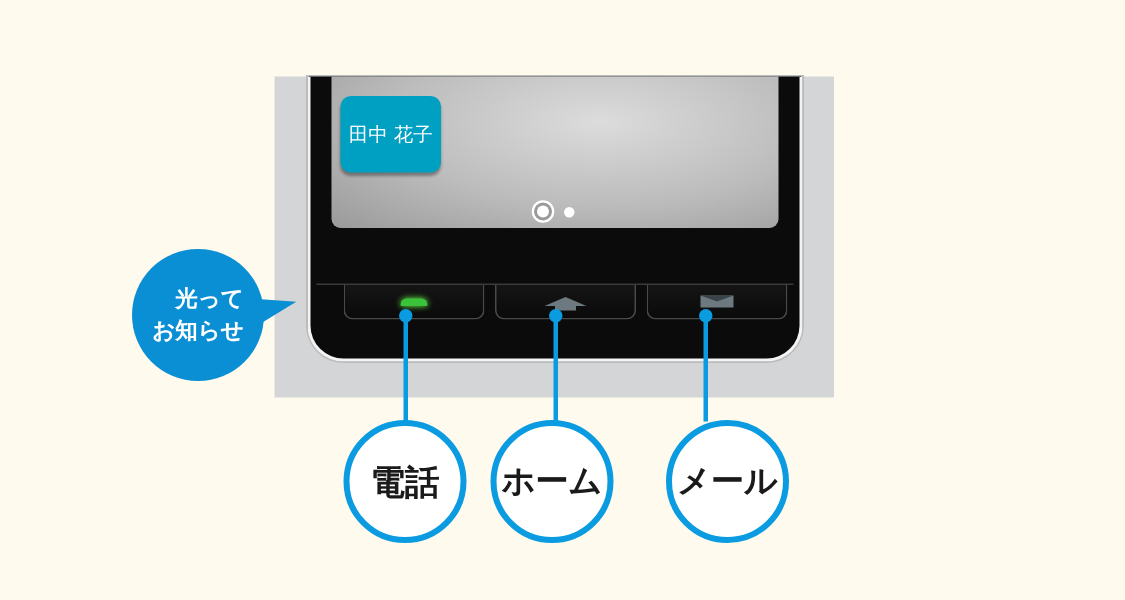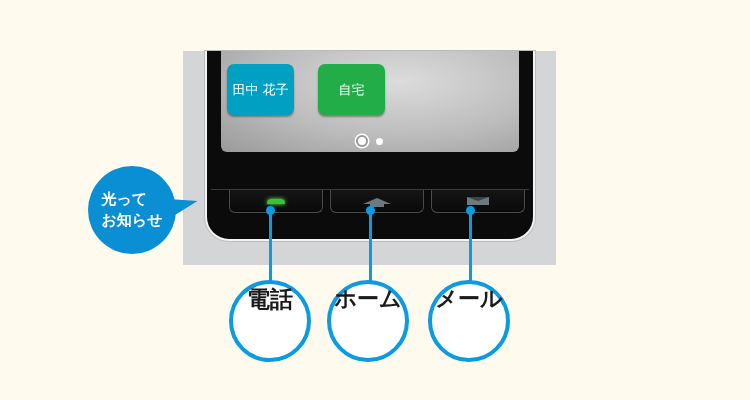--- a/index.html
+++ b/index.html
@@ -1,50 +1,47 @@
 <!DOCTYPE html>
 <html><head>
 <meta charset="utf-8">
 <style>
   html,body{margin:0;padding:0;}
   body{width:750px;height:400px;background:#fffaee;position:relative;overflow:hidden;font-family:"DejaVu Sans","Liberation Sans",sans-serif;}
   .panel{position:absolute;left:183px;top:51px;width:373px;height:214px;background:#d3d5d7;}
   .phone{position:absolute;left:205px;top:51px;width:330px;height:190px;background:#0b0b0b;border-radius:0 0 24px 24px;border:2px solid #f4f4f4;border-top:none;box-shadow:0 0 0 1px #b9bbbd;box-sizing:border-box;}
   .screen{position:absolute;left:14px;top:0;width:298px;height:101px;border-radius:0 0 6px 6px;background:radial-gradient(ellipse at 60% 30%,#dcdcdc 0%,#bcbcbc 55%,#9a9a9a 100%);}
-  .tiles{position:absolute;left:6px;top:13px;display:flex;gap:24px;}
+  .tiles{position:absolute;left:6px;top:13px;display:flex;gap:3px;}
   .tile{width:67px;height:51px;border-radius:7px;color:#fff;font-size:13px;display:flex;align-items:center;justify-content:center;box-shadow:0 2px 2px rgba(0,0,0,.35);}
   .dots{position:absolute;left:0;right:0;top:86px;display:flex;justify-content:center;gap:10px;align-items:center;}
   .dot-active{width:8px;height:8px;border-radius:50%;background:#fff;box-shadow:0 0 0 2px #9a9a9a,0 0 0 3.5px #fff;}
   .dot{width:7px;height:7px;border-radius:50%;background:#fff;}
   .keys{position:absolute;left:4px;top:138px;width:318px;height:28px;border-top:1px solid #3a3a3a;}
   .key{position:absolute;top:0;width:92px;height:22px;border:1px solid #4a4a4a;border-top:none;border-radius:0 0 6px 6px;background:linear-gradient(#151515,#0a0a0a);display:flex;align-items:center;justify-content:center;}
   .k-phone{width:18px;height:5px;background:#39c23a;border-radius:5px 5px 1px 1px;box-shadow:0 0 4px #6dff4a;}
   .k-home{width:0;height:0;border-left:14px solid transparent;border-right:14px solid transparent;border-bottom:6px solid #6c7a80;position:relative;}
   .k-home::after{content:"";position:absolute;left:-7px;top:6px;width:14px;height:3px;background:#6c7a80;}
   .k-mail{width:22px;height:8px;background:#6c7a80;position:relative;}
   .k-mail::after{content:"";position:absolute;left:0;top:0;border-left:11px solid transparent;border-right:11px solid transparent;border-top:4px solid #3a4448;}
-  .bubble{position:absolute;left:88px;top:166px;width:88px;height:88px;border-radius:50%;background:#0a8fd4;color:#fff;font-weight:bold;font-size:15px;line-height:21px;text-align:left;display:flex;align-items:center;justify-content:center;}
+  .bubble{position:absolute;left:88px;top:166px;width:88px;height:88px;border-radius:50%;background:#0a8fd4;color:#fff;font-weight:bold;font-size:15px;line-height:21px;text-align:right;display:flex;align-items:center;justify-content:center;}
   .bubble::after{content:"";position:absolute;right:-22px;top:30px;border-top:8px solid transparent;border-bottom:10px solid transparent;border-left:28px solid #0a8fd4;transform:rotate(-12deg);}
   .connector{position:absolute;width:3px;background:#0a9be0;}
   .node{position:absolute;width:9px;height:9px;border-radius:50%;background:#0a9be0;}
-  .label{position:absolute;width:82px;height:82px;border-radius:50%;border:4px solid #0a9be0;background:#fff;box-sizing:border-box;display:flex;justify-content:center;font-weight:bold;font-size:23px;color:#1a1a1a;}
+  .label{position:absolute;width:82px;height:82px;border-radius:50%;border:4px solid #0a9be0;background:#fff;box-sizing:border-box;display:flex;align-items:center;justify-content:center;font-weight:bold;font-size:23px;color:#1a1a1a;}
 </style>
 </head>
 <body>
 
 <div class="panel"></div>
 
 <div class="phone">
   <div class="screen">
     <div class="tiles">
       <div class="tile" style="background:#00a0c2">
           <span>田中 花子</span>
-        </div>
-      <div class="tile" style="background:#22ad48">
-          <span>自宅</span>
         </div>
     </div>
     <div class="dots">
       <div class="dot-active"></div>
       <div class="dot"></div>
     </div>
   </div>
   <div class="keys">
     <div class="key" style="left:18px">
         <div class="k-phone"></div>
@@ -68,15 +65,15 @@
 <div class="node" style="left:366px;top:206px"></div>
 <div class="connector" style="left:469px;top:209px;height:72px"></div>
 <div class="node" style="left:466px;top:206px"></div>
 
 <div class="label" style="left:229px;top:280px">
     <span>電話</span>
   </div>
 <div class="label" style="left:327px;top:280px;font-size:22px">
     <span>ホーム</span>
   </div>
-<div class="label" style="left:428px;top:280px;font-size:22px">
+<div class="label" style="left:444px;top:280px;font-size:22px">
     <span>メール</span>
   </div>
 
 </body></html>

